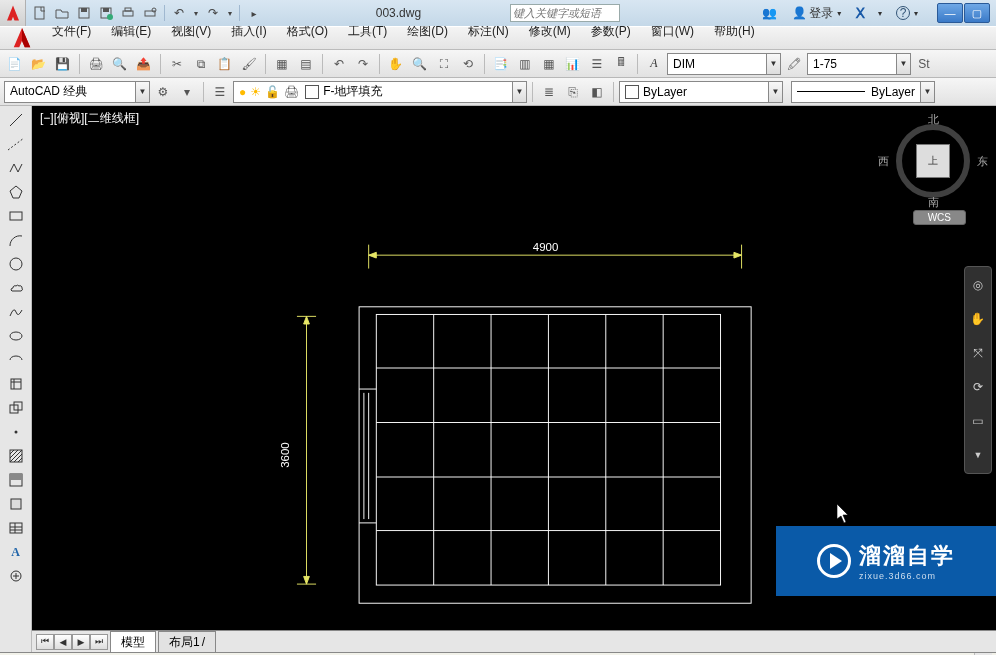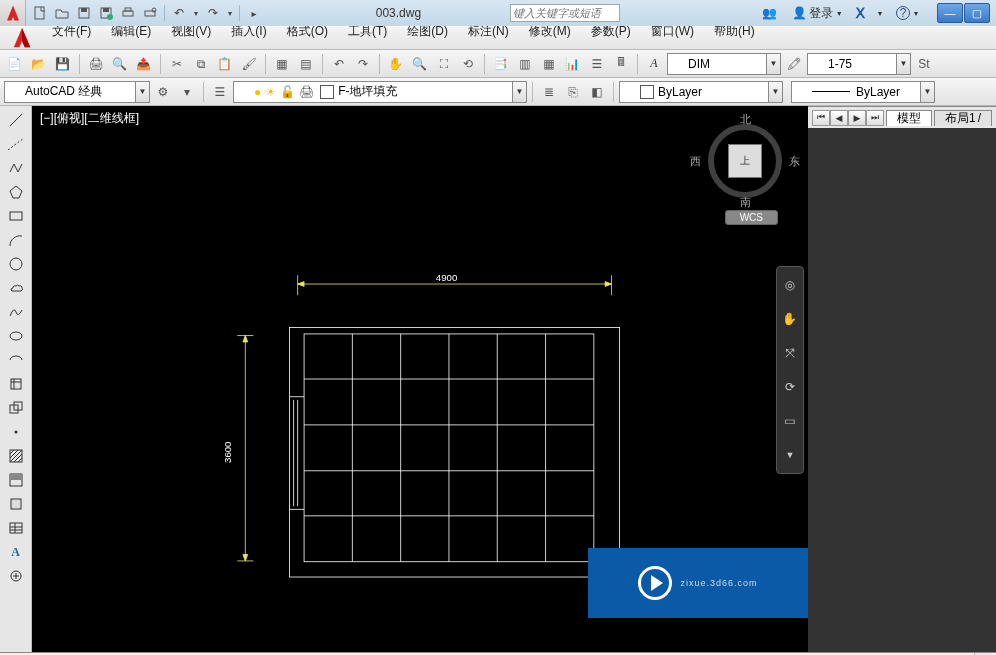--- a/index.html
+++ b/index.html
@@ -21,30 +21,30 @@
 
 
 .menubar { height:24px; background:linear-gradient(#f4f4f4,#e4e4e4); display:flex; align-items:center; padding:0 2px; border-top:1px solid #fff; border-bottom:1px solid #bbb;}
 .menubar .logo-cell { width:40px; height:24px; display:flex; align-items:center; justify-content:center; }
 .menu-item { padding:0 10px; height:36px; line-height:22px; color:#222; }
 
 
 .toolbar-row { height:28px; background:linear-gradient(#f6f6f6,#e2e2e2); display:flex; align-items:center; padding:0 4px; border-bottom:1px solid #b8b8b8; gap:2px;}
 .tb-btn { width:22px; height:22px; display:flex; align-items:center; justify-content:center; color:#555; border:1px solid transparent; border-radius:2px; }
 .tb-sep { width:1px; height:20px; background:#bbb; margin:0 3px; }
-.tb-field { height:22px; background:#fff; border:1px solid #888; font-size:12px; padding:0 20px; display:flex; align-items:center; }
+.tb-field { height:22px; background:#fff; border:1px solid #888; font-size:12px; padding:0 5px; display:flex; align-items:center; }
 .tb-dd { display:flex; align-items:center; }
 .dd-arrow { width:14px; height:22px; background:linear-gradient(#f8f8f8,#ddd); border:1px solid #888; border-left:none; display:flex; align-items:center; justify-content:center; font-size:8px; color:#333;}
 
 
 .main { display:flex; height:calc(655px - 26px - 24px - 28px - 28px - 3px); }
 .left-toolbar { width:32px; background:#e6e6e6; border-right:1px solid #bbb; display:flex; flex-direction:column; align-items:center; padding-top:4px; gap:4px;}
 .lt-btn { width:22px; height:20px; display:flex; align-items:center; justify-content:center; color:#444; }
 
-.canvas-wrap { flex:1; display:flex; flex-direction:row; background:#333; position:relative; }
+.canvas-wrap { flex:1; display:flex; flex-direction:column; background:#333; position:relative; }
 .canvas { flex:1; background:#000; position:relative; overflow:hidden; }
 .vp-label { position:absolute; top:4px; left:8px; color:#fff; font-size:12px; }
 
 
 .viewcube { position:absolute; top:10px; right:18px; width:90px; height:90px; color:#aaa; }
 .viewcube .ring { position:absolute; inset:8px; border-radius:50%; border:6px solid rgba(160,160,160,.4); }
 .viewcube .face { position:absolute; top:28px; left:28px; width:34px; height:34px; background:#ddd; border:1px solid #777; display:flex; align-items:center; justify-content:center; color:#333; font-size:10px;}
 .viewcube .lbl { position:absolute; font-size:11px; }
 .wcs-badge { position:absolute; top:104px; right:30px; background:#888; color:#fff; font-size:10px; padding:1px 14px; border-radius:3px; border:1px solid #666;}
 
@@ -55,21 +55,21 @@
 
 .drawing { position:absolute; top:0; left:0; width:100%; height:100%; }
 
 
 .cursor-arrow { position:absolute; top:398px; left:805px; color:#fff; font-size:16px; pointer-events:none;}
 
 
 .ctabs { height:22px; background:#e6e6e6; display:flex; align-items:center; padding:0 4px; border-top:1px solid #888;}
 .ctabs .navset { display:flex; gap:0; }
 .ctabs .navset .nav { width:18px; height:16px; border:1px solid #999; background:linear-gradient(#fff,#ddd); display:flex;align-items:center;justify-content:center; font-size:9px; color:#333;}
-.ctab { height:16px; padding:0 10px; background:#fff; border:1px solid #888; border-bottom:none; margin-left:2px; display:flex; align-items:center; }
+.ctab { height:22px; padding:0 10px; background:#fff; border:1px solid #888; border-bottom:none; margin-left:2px; display:flex; align-items:center; }
 .ctab.inactive { background:#e2e2e2; }
 
 
 .cmd-area { background:#f2f2ea; border-top:1px solid #888; font-family:"SimSun",monospace;}
 .cmd-hist { color:#000; padding:3px 10px 2px 34px; position:relative; font-size:12px;}
 .cmd-scroll { position:absolute; right:4px; top:0; bottom:0; width:18px; background:#e8e8e8; border-left:1px solid #bbb;}
 
 
 .watermark { position:absolute; right:0; bottom:34px; width:220px; height:70px; background:#0a5aa8; color:#fff; display:flex; align-items:center; justify-content:center; gap:8px;}
 .watermark .play { width:34px; height:34px; border:3px solid #fff; border-radius:50%; display:flex;align-items:center;justify-content:center;}
@@ -445,20 +445,21 @@
         <div class="nav-btn">✋</div>
         <div class="nav-btn">⤧</div>
         <div class="nav-btn">⟳</div>
         <div class="nav-btn">▭</div>
         <div class="nav-btn" style="font-size:9px;">▼</div>
       </div>
 
       <div class="watermark">
         <div class="play"></div>
         <div class="txts">
+          <div class="t1">溜溜自学</div>
           <div class="t2">zixue.3d66.com</div>
         </div>
       </div>
     </div>
 
     <div class="ctabs">
       <div class="navset">
         <div class="nav">⏮</div>
         <div class="nav">◀</div>
         <div class="nav">▶</div>

